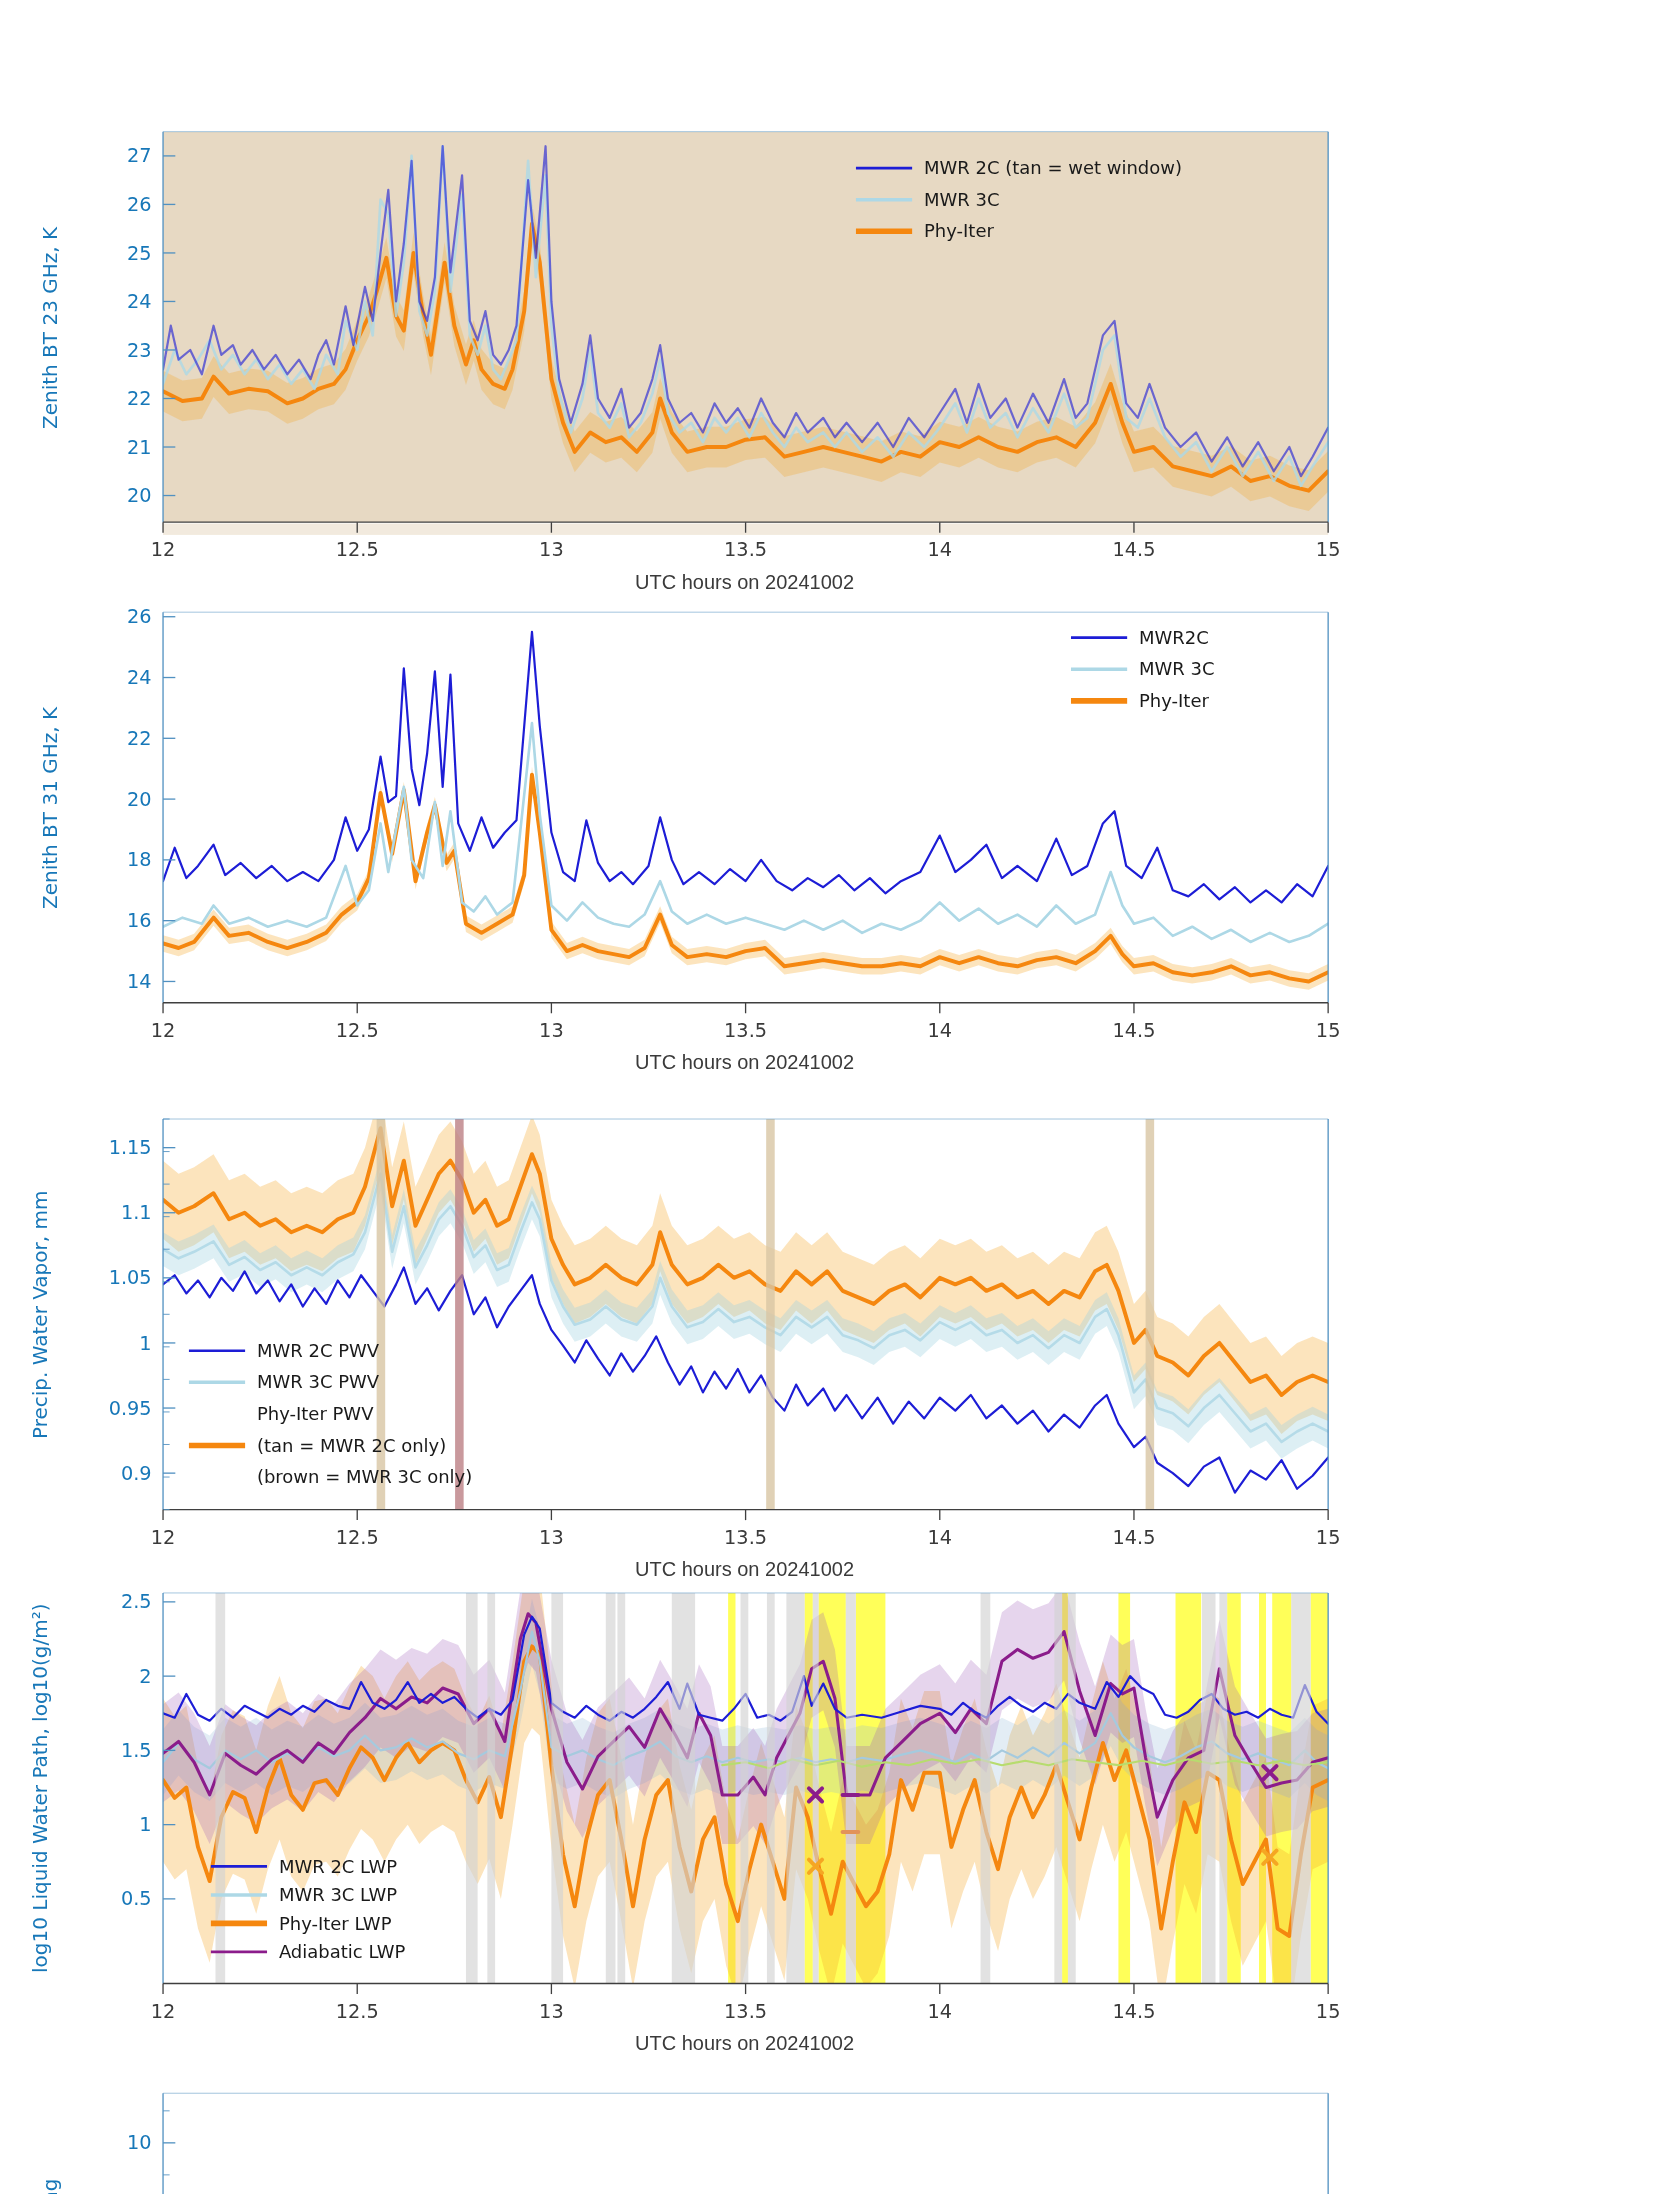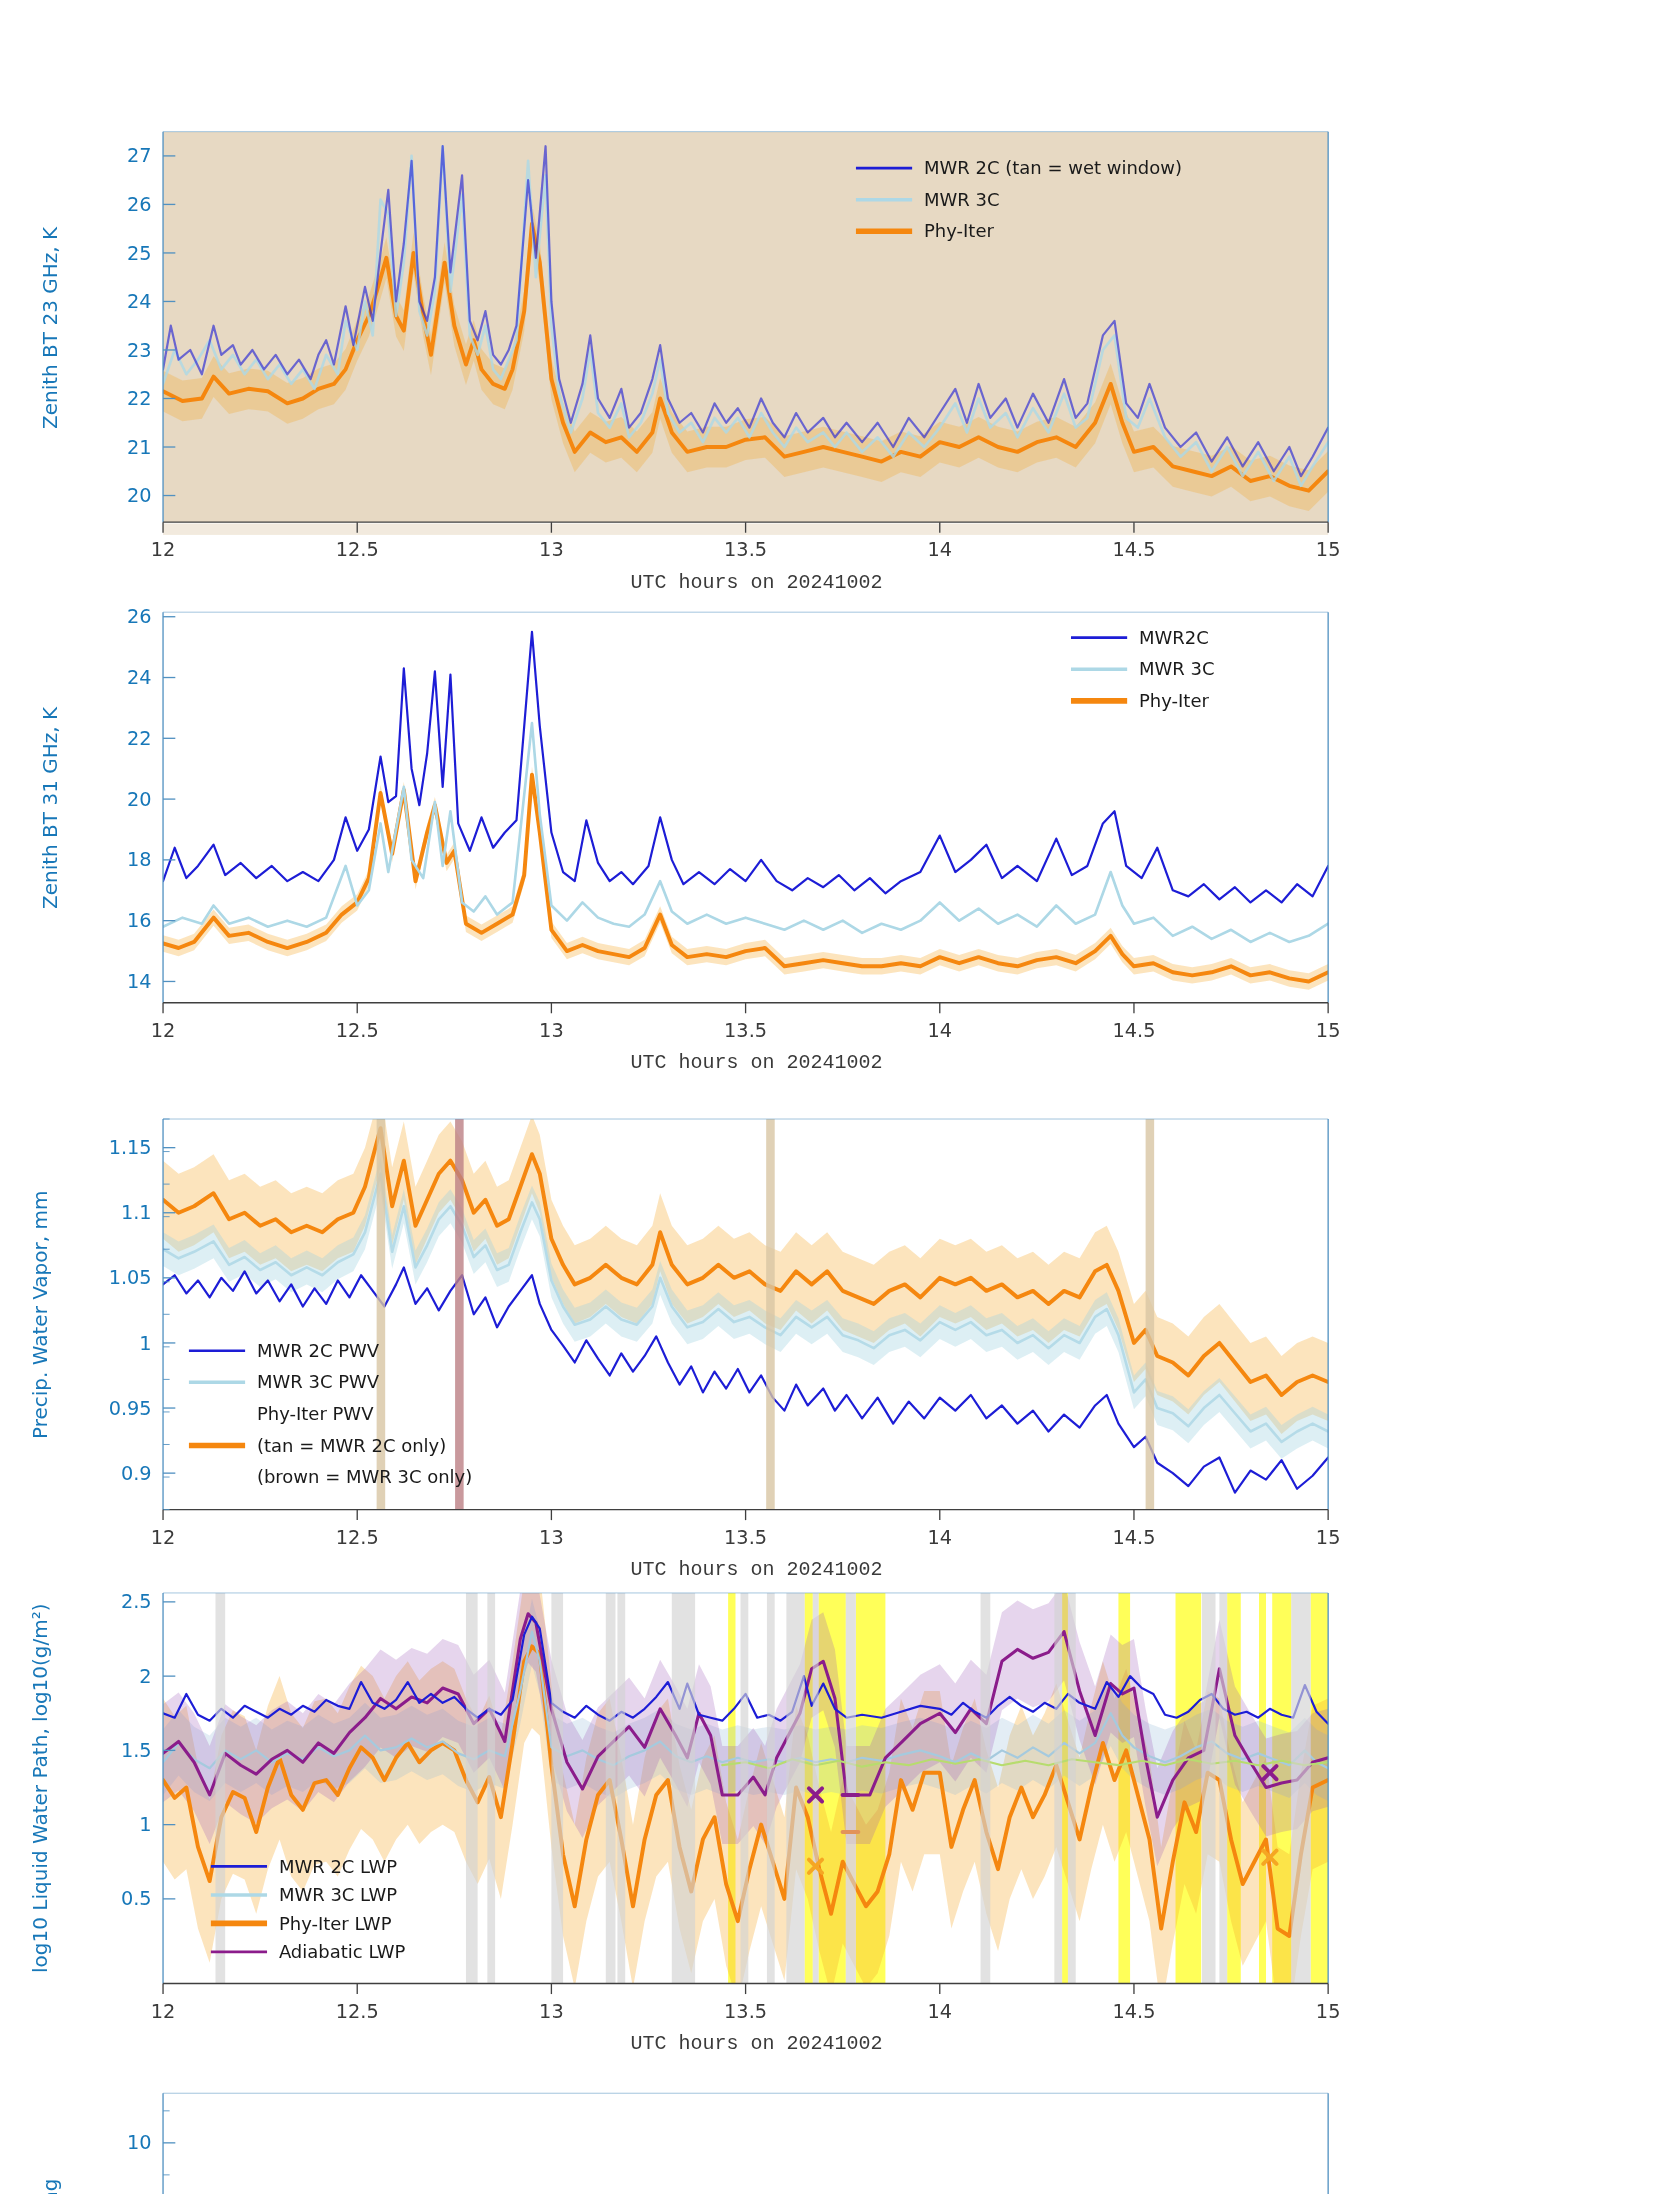--- a/index.html
+++ b/index.html
@@ -3,22 +3,22 @@
 <meta charset="utf-8">
 <style>
   html,body{margin:0;padding:0;background:#ffffff;}
   #page{position:relative;width:1679px;height:2633px;background:#ffffff;overflow:hidden;
         font-family:"DejaVu Sans","Liberation Sans",sans-serif;}
   #figure{position:absolute;left:0;top:0;}
   .ylabel{position:absolute;color:#1777b8;font-size:20px;line-height:22px;
           writing-mode:vertical-rl;transform:rotate(180deg);text-align:center;
           height:391px;width:53px;display:flex;align-items:center;justify-content:center;
           font-family:"DejaVu Sans","Liberation Sans",sans-serif;}
-  .xlabel{position:absolute;color:#3a3a3a;font-size:20px;width:1165px;left:174px;
-          text-align:center;font-family:Liberation Mono, monospace;}
+  .xlabel{position:absolute;color:#3a3a3a;font-size:20px;width:1165px;left:162px;
+          text-align:center;font-family:Liberation Sans, sans-serif;}
 </style>
 </head>
 <body>
 
 <div id="page">
   <svg id="figure" width="1679" height="2633" xmlns="http://www.w3.org/2000/svg" viewBox="0 0 3825 6000">
       <g>
         <clipPath id="clip-zenith-bt-23">
           <rect x="371" y="300" width="2655" height="890"></rect>
         </clipPath>

